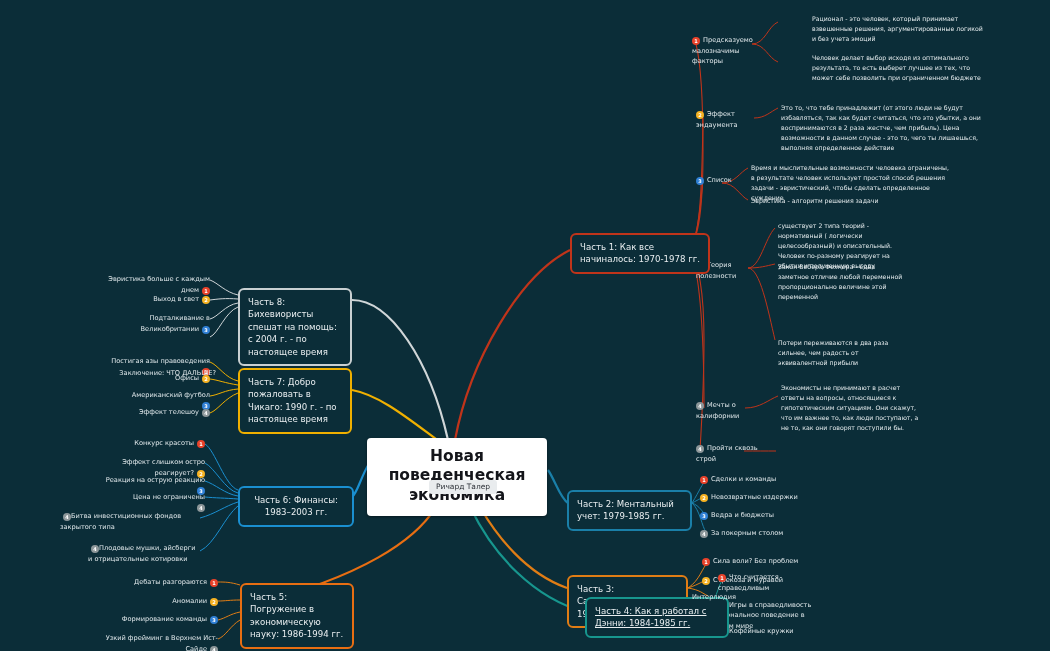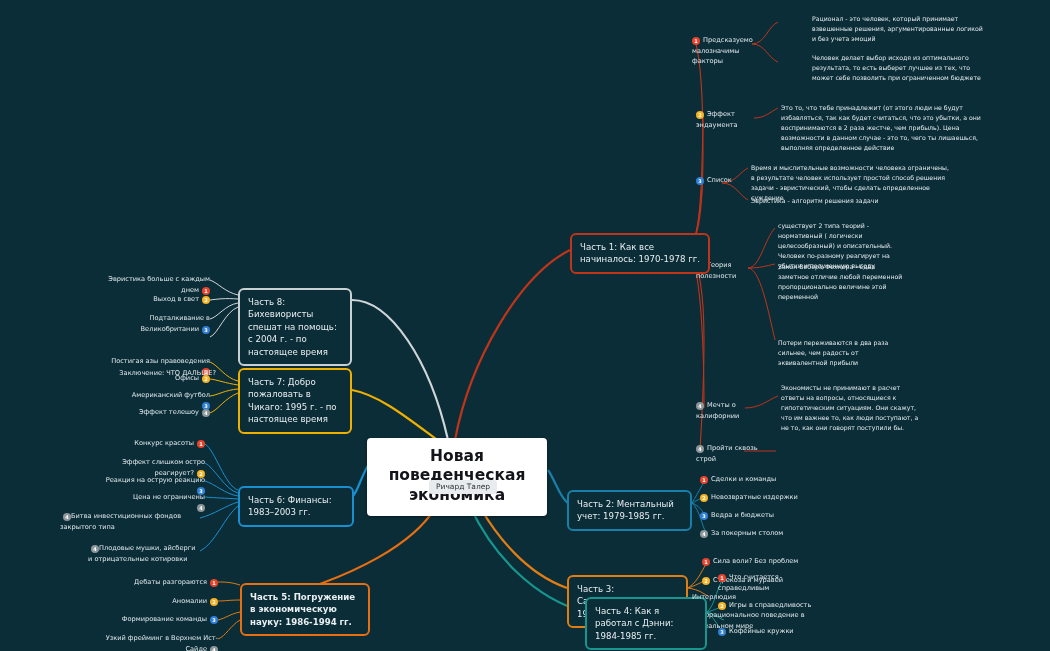--- a/index.html
+++ b/index.html
@@ -191,34 +191,34 @@
   </div>
 
   <div class="part" style="left:567px; top:490px; width:125px; border-color:#1a7fa8;">
     <span>Часть 2: Ментальный учет: 1979-1985 гг.</span>
   </div>
 
   <div class="part" style="left:567px; top:575px; width:121px; border-color:#e07d15;">
     <span>Часть 3: Самоконтроль: 1975-1988 гг.</span>
   </div>
 
-  <div class="part" style="left:585px; top:597px; width:122px; border-color:#17968e; z-index:9;">
+  <div class="part" style="left:585px; top:597px; width:144px; border-color:#17968e; z-index:9;text-decoration:underline;">
     <span>Часть 4: Как я работал с Дэнни: 1984-1985 гг.</span>
   </div>
 
-  <div class="part" style="left:240px; top:583px; width:130px; border-color:#e86e12;font-weight:bold;">
+  <div class="part" style="left:240px; top:583px; width:114px; border-color:#e86e12;">
     <span>Часть 5: Погружение в экономическую науку: 1986-1994 гг.</span>
   </div>
 
-  <div class="part" style="left:238px; top:486px; width:116px; border-color:#1a8fd0;">
+  <div class="part" style="left:238px; top:486px; width:116px; border-color:#1a8fd0;text-align:center;">
     <span>Часть 6: Финансы: 1983–2003 гг.</span>
   </div>
 
   <div class="part" style="left:238px; top:368px; width:114px; border-color:#f0b000;">
-    <span>Часть 7: Добро пожаловать в Чикаго: 1995 г. - по настоящее время</span>
+    <span>Часть 7: Добро пожаловать в Чикаго: 1990 г. - по настоящее время</span>
   </div>
 
   <div class="part" style="left:238px; top:288px; width:114px; border-color:#c9d0d2;">
     <span>Часть 8: Бихевиористы спешат на помощь: с 2004 г. - по настоящее время</span>
   </div>
 
   <div class="leaf right" style="left:692px; top:36px; width:80px;">
     <span class="bullet b1">1</span><span class="txt">Предсказуемо малозначимы факторы</span>
   </div>
   <div class="leaf right" style="left:696px; top:110px; width:80px;">

